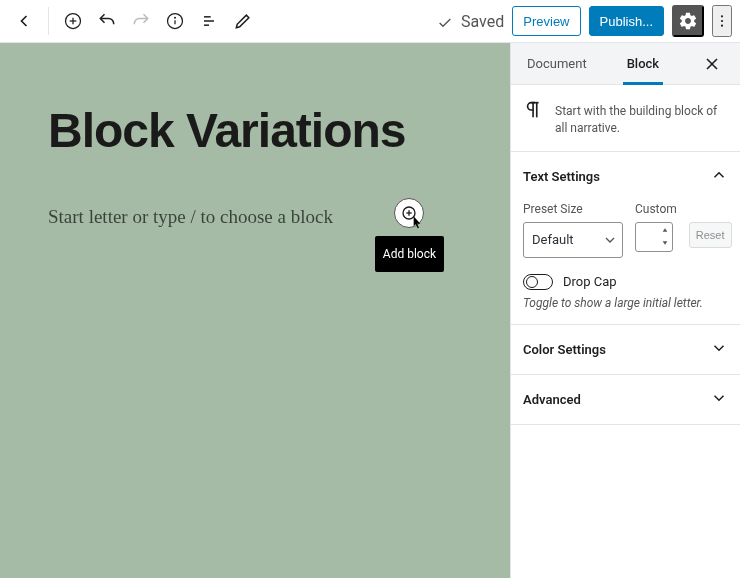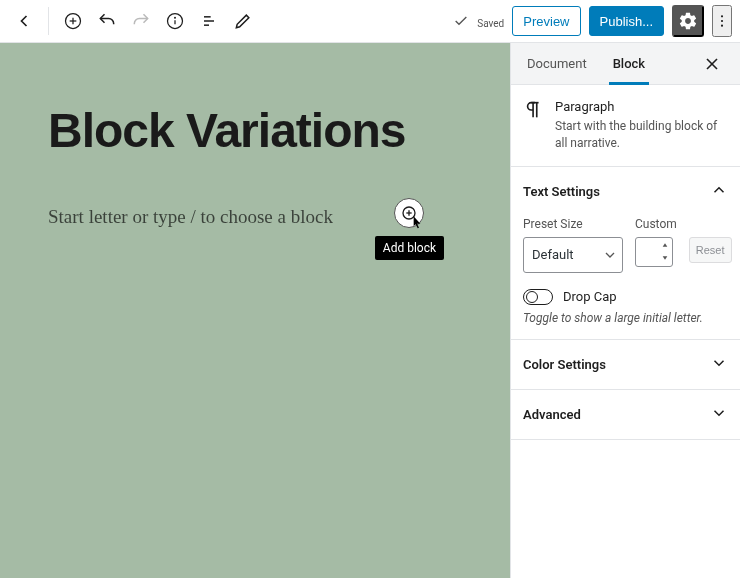--- a/index.html
+++ b/index.html
@@ -5,41 +5,41 @@
   * { box-sizing: border-box; margin: 0; padding: 0; }
   body { font-family: -apple-system, BlinkMacSystemFont, "Segoe UI", Roboto, sans-serif; font-size: 13px; color: #1e1e1e; }
   .app { width: 740px; height: 578px; display: flex; flex-direction: column; background: #fff; }
   .topbar { height: 43px; display: flex; align-items: center; border-bottom: 1px solid #e2e4e7; padding: 0 8px; }
   .topbar .left { display: flex; align-items: center; gap: 2px; }
   .icon-btn { width: 32px; height: 32px; display: flex; align-items: center; justify-content: center; border: none; background: none; cursor: pointer; border-radius: 2px; color: #1e1e1e; }
   .icon-btn svg { width: 20px; height: 20px; }
   .icon-btn.disabled { opacity: 0.3; }
   .vsep { width: 1px; height: 28px; background: #e2e4e7; margin: 0 6px; }
   .topbar .right { margin-left: auto; display: flex; align-items: center; gap: 8px; }
-  .saved { display: flex; align-items: flex-end; gap: 8px; color: #555; font-size: 10px; }
+  .saved { display: flex; align-items: flex-end; gap: 8px; color: #555; font-size: 16px; }
   .saved svg { width: 16px; height: 16px; }
   .btn { height: 30px; padding: 8px 10px; font-size: 13px; border-radius: 3px; cursor: pointer; display: flex; align-items: center; }
   .btn-preview { border: 1px solid #007cba; color: #007cba; background: #fff; }
   .btn-publish { border: 1px solid #007cba; background: #007cba; color: #fff; }
   .btn-gear { width: 32px; height: 32px; background: #555; color: #fff; display: flex; align-items: center; justify-content: center; border-radius: 3px; }
   .btn-gear svg { width: 20px; height: 20px; }
   .more-v { display:flex; align-items:center; justify-content:center; width:20px; height:32px; color:#1e1e1e; }
   .more-v svg { width: 18px; height: 18px; }
   .body { flex: 1; display: flex; min-height: 0; }
   .canvas { flex: 1; background: #a5bba5; padding: 60px 48px; position: relative; }
   .canvas h1 { font-family: "Helvetica Neue", Arial, sans-serif; font-size: 48px; font-weight: 800; letter-spacing: -1px; color: #1a1a1a; }
   .placeholder-row { position: relative; margin-top: 48px; }
   .placeholder-row .ph { font-family: Georgia, "Times New Roman", serif; font-size: 19px; color: rgba(0,0,0,0.65); }
   .add-spot { position: absolute; right: 18px; top: -8px; display:flex; flex-direction:column; align-items:center; }
   .add-orb { width: 30px; height: 30px; border-radius: 50%; background: #fff; border: 1px solid #555; display:flex; align-items:center; justify-content:center; position: relative; }
   .add-orb svg { width: 16px; height: 16px; }
   .cursor-ptr { position:absolute; right: -2px; bottom: -4px; width: 14px; height: 14px; }
-  .tooltip { margin-top: 8px; background: #000; color: #fff; font-size: 12px; padding: 5px 8px; border-radius: 2px; white-space: nowrap; }
+  .tooltip { margin-top: 8px; background: #000; color: #fff; font-size: 12px; padding: 11px 8px; border-radius: 2px; white-space: nowrap; }
   .sidebar { width: 230px; border-left: 1px solid #e2e4e7; display:flex; flex-direction: column; background: #fff; }
-  .tabs { display:flex; align-items:center; border-bottom: 1px solid #e2e4e7; height: 42px; background: #f3f4f5; padding: 0 12px; }
+  .tabs { display:flex; align-items:center; border-bottom: 1px solid #e2e4e7; height: 42px; background: #f3f4f5; padding: 0 12px; gap: 14px; }
   .tab { font-size: 13px; color: #555; padding: 0 4px; height: 100%; display:flex; align-items:center; cursor:pointer; margin-right: 18px; }
   .tab.active { color: #1e1e1e; font-weight: 500; position: relative; }
   .tab.active::after { content:''; position:absolute; bottom:-1px; left:0; right:0; height:3px; background:#007cba; }
   .tabs .x { margin-left:auto; }
   .block-info { display:flex; padding: 14px 12px; gap: 10px; border-bottom: 1px solid #e2e4e7; }
   .block-info .picon { width:22px; height:22px; flex-shrink:0; }
   .block-info .ptitle { font-size: 13px; font-weight: 400; }
   .block-info .pdesc { color: #555; font-size: 12px; margin-top: 4px; line-height: 1.4; }
   .panel { border-bottom: 1px solid #e2e4e7; }
   .panel-head { display:flex; align-items:center; padding: 14px 12px; font-weight: 600; font-size: 13px; cursor:pointer; }
@@ -169,21 +169,20 @@
       </div>
 
       <div class="block-info">
         <svg class="picon" viewBox="0 0 24 24" fill="none" stroke="#1e1e1e" stroke-width="1.8">
             <path d="M13 4H9a4 4 0 0 0 0 8h2"></path>
             <line x1="11" y1="4" x2="11" y2="20"></line>
             <line x1="15" y1="4" x2="15" y2="20"></line>
             <line x1="9" y1="4" x2="17" y2="4"></line>
           </svg>
         <div>
-          <div class="ptitle">Paragraph</div>
           <div class="pdesc">Start with the building block of all narrative.</div>
         </div>
       </div>
 
       <div class="panel">
         <div class="panel-head">
           <span>Text Settings</span>
           <span class="chev"><svg viewBox="0 0 24 24" fill="none" stroke="currentColor" stroke-width="2">
                 <polyline points="18 15 12 9 6 15"></polyline>
               </svg></span>

